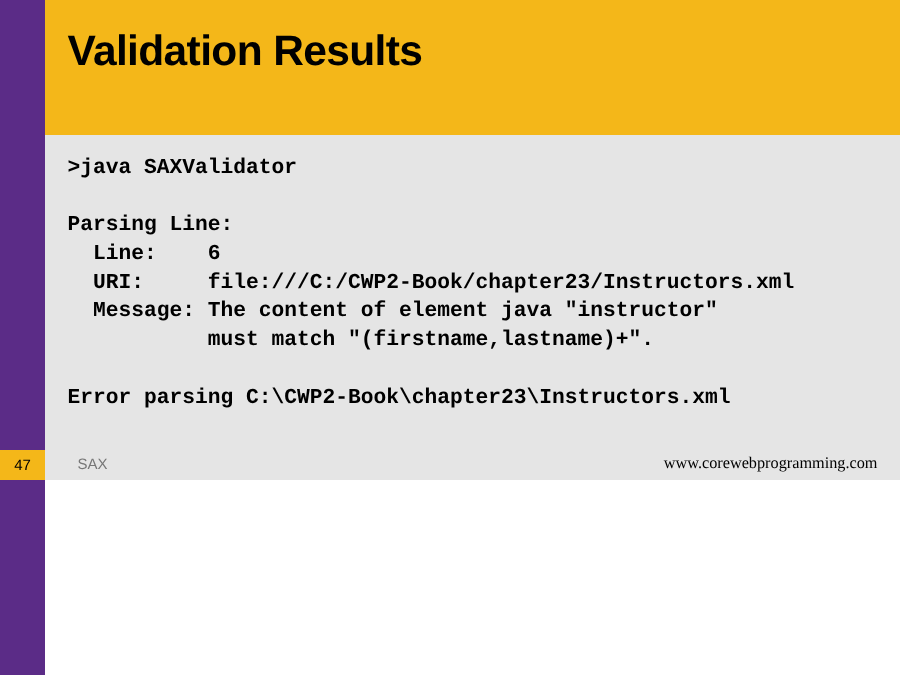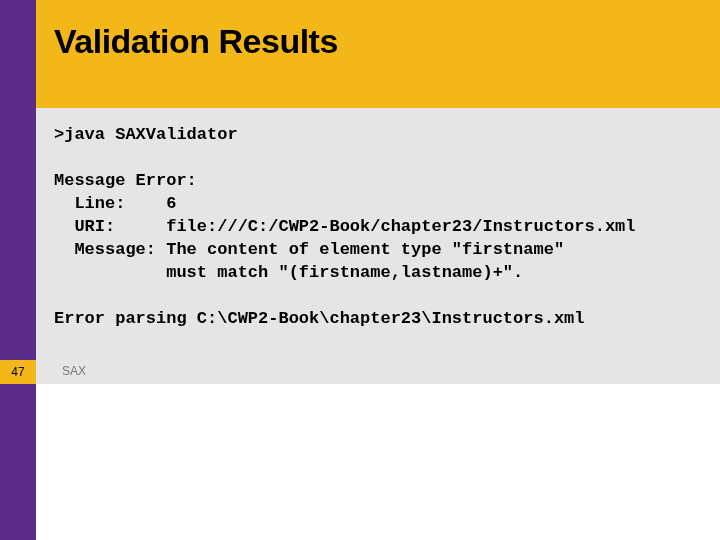--- a/index.html
+++ b/index.html
@@ -20,25 +20,26 @@
 
 <div class="slide">
   <div class="header-band"></div>
   <div class="sidebar"></div>
   <div class="sidebar-top"></div>
 
   <div class="title">Validation Results</div>
 
   <div class="content"><span>&gt;java SAXValidator</span>
 
-<span>Message Error:</span>
+<span>Parsing Line:</span>
 <span>  Line:    6</span>
 <span>  URI:     file:///C:/CWP2-Book/chapter23/Instructors.xml</span>
-<span>  Message: The content of element type "firstname"</span>
+<span>  Message: The content of element java "instructor"</span>
 <span>           must match "(firstname,lastname)+".</span>
 
 <span>Error parsing C:\CWP2-Book\chapter23\Instructors.xml</span></div>
 
   <div class="footer">
     <div class="page-badge">47</div>
     <div class="footer-left">SAX</div>
+    <div class="footer-right">www.corewebprogramming.com</div>
   </div>
 </div>
 
 </body></html>

